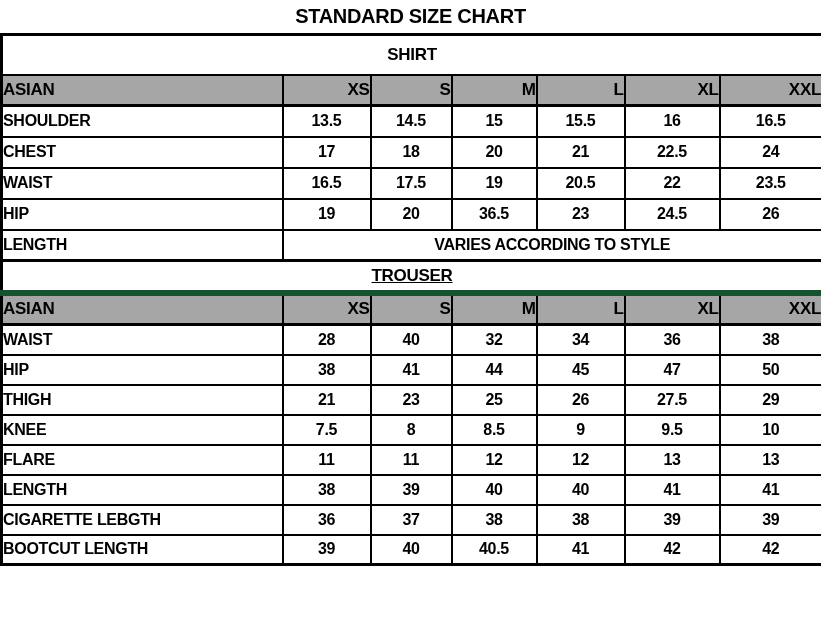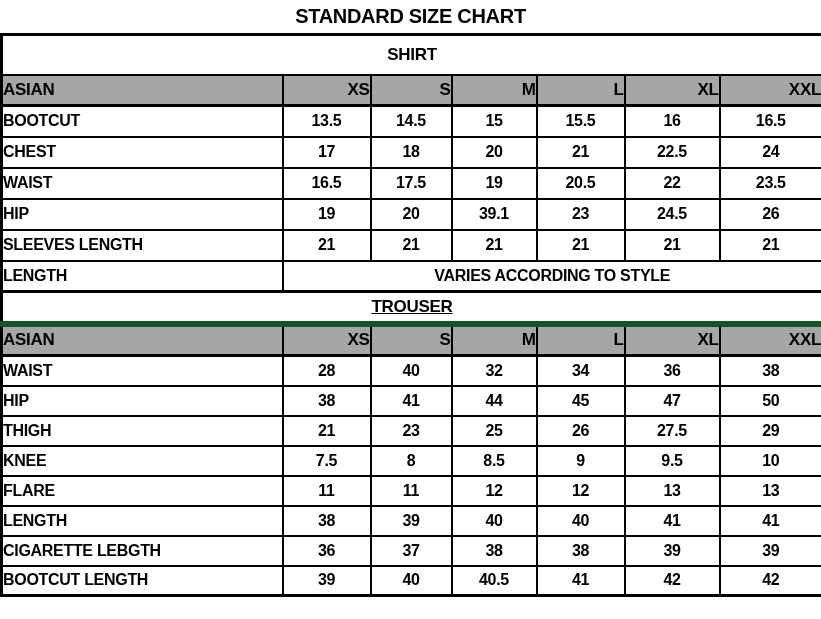--- a/index.html
+++ b/index.html
@@ -94,21 +94,21 @@
       <td class="label-cell">ASIAN</td>
       <td class="value-cell">XS</td>
       <td class="value-cell">S</td>
       <td class="value-cell">M</td>
       <td class="value-cell">L</td>
       <td class="value-cell">XL</td>
       <td class="value-cell">XXL</td>
     </tr>
 
     <tr class="h31">
-      <td class="label-cell">BOOTCUT</td>
+      <td class="label-cell">SHOULDER</td>
       <td class="value-cell">13.5</td>
       <td class="value-cell">14.5</td>
       <td class="value-cell">15</td>
       <td class="value-cell">15.5</td>
       <td class="value-cell">16</td>
       <td class="value-cell">16.5</td>
     </tr>
 
     <tr class="h31">
       <td class="label-cell">CHEST</td>
@@ -127,35 +127,26 @@
       <td class="value-cell">19</td>
       <td class="value-cell">20.5</td>
       <td class="value-cell">22</td>
       <td class="value-cell">23.5</td>
     </tr>
 
     <tr class="h31">
       <td class="label-cell">HIP</td>
       <td class="value-cell">19</td>
       <td class="value-cell">20</td>
-      <td class="value-cell">39.1</td>
+      <td class="value-cell">36.5</td>
       <td class="value-cell">23</td>
       <td class="value-cell">24.5</td>
       <td class="value-cell">26</td>
     </tr>
 
-    <tr class="h31">
-      <td class="label-cell">SLEEVES LENGTH</td>
-      <td class="value-cell">21</td>
-      <td class="value-cell">21</td>
-      <td class="value-cell">21</td>
-      <td class="value-cell">21</td>
-      <td class="value-cell">21</td>
-      <td class="value-cell">21</td>
-    </tr>
 
     <tr class="h31 thick-bottom">
       <td class="label-cell">LENGTH</td>
       <td class="merged-cell" colspan="6">VARIES ACCORDING TO STYLE</td>
     </tr>
 
     <tr class="section-row h32">
       <td colspan="7" style="border-bottom:6px solid #14532d;text-decoration:underline;">TROUSER</td>
     </tr>
 

